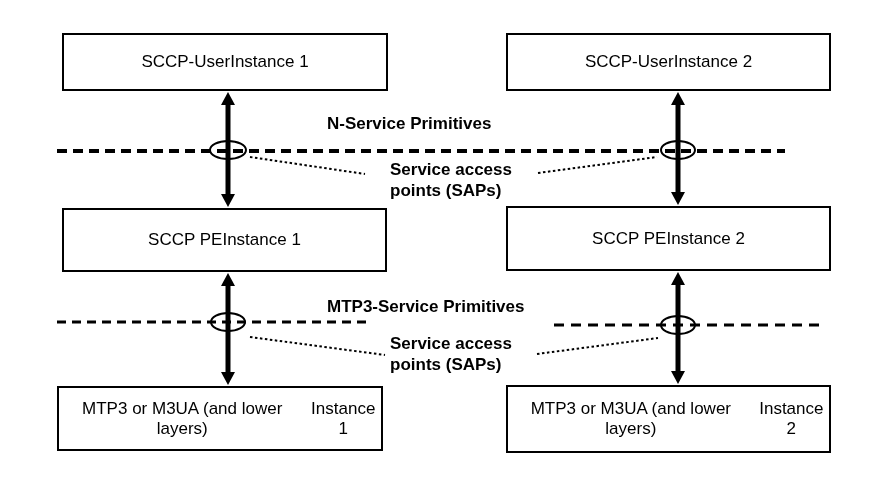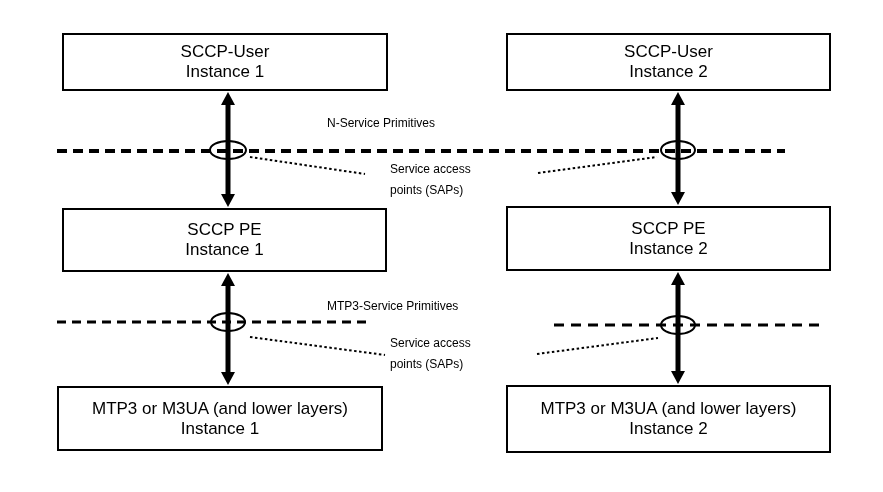--- a/index.html
+++ b/index.html
@@ -22,40 +22,41 @@
     top: 0;
     width: 883px;
     height: 492px;
   }
   .box {
     position: absolute;
     box-sizing: border-box;
     border: 2px solid #000000;
     background: #ffffff;
     display: flex;
-    flex-direction: column;
+    flex-direction: row;
     align-items: center;
     justify-content: center;
     text-align: center;
     font-size: 17px;
     line-height: 20px;
     z-index: 2;
   }
   #box-sccp-user-1 { left: 62px;  top: 33px;  width: 326px; height: 58px; }
   #box-sccp-user-2 { left: 506px; top: 33px;  width: 325px; height: 58px; }
   #box-sccp-pe-1   { left: 62px;  top: 208px; width: 325px; height: 64px; }
   #box-sccp-pe-2   { left: 506px; top: 206px; width: 325px; height: 65px; }
   #box-mtp3-1      { left: 57px;  top: 386px; width: 326px; height: 65px; }
   #box-mtp3-2      { left: 506px; top: 385px; width: 325px; height: 68px; }
   .label {
     position: absolute;
-    font-size: 12px;
+    font-size: 17px;
     line-height: 21px;
     white-space: nowrap;
     z-index: 3;
+    font-weight: bold;
   }
   #label-n-service    { left: 327px; top: 113px; }
   #label-sap-top      { left: 390px; top: 159px; }
   #label-mtp3-service { left: 327px; top: 296px; }
   #label-sap-bottom   { left: 390px; top: 333px; }
 </style>
 </head>
 <body>
 
 <div class="canvas">

